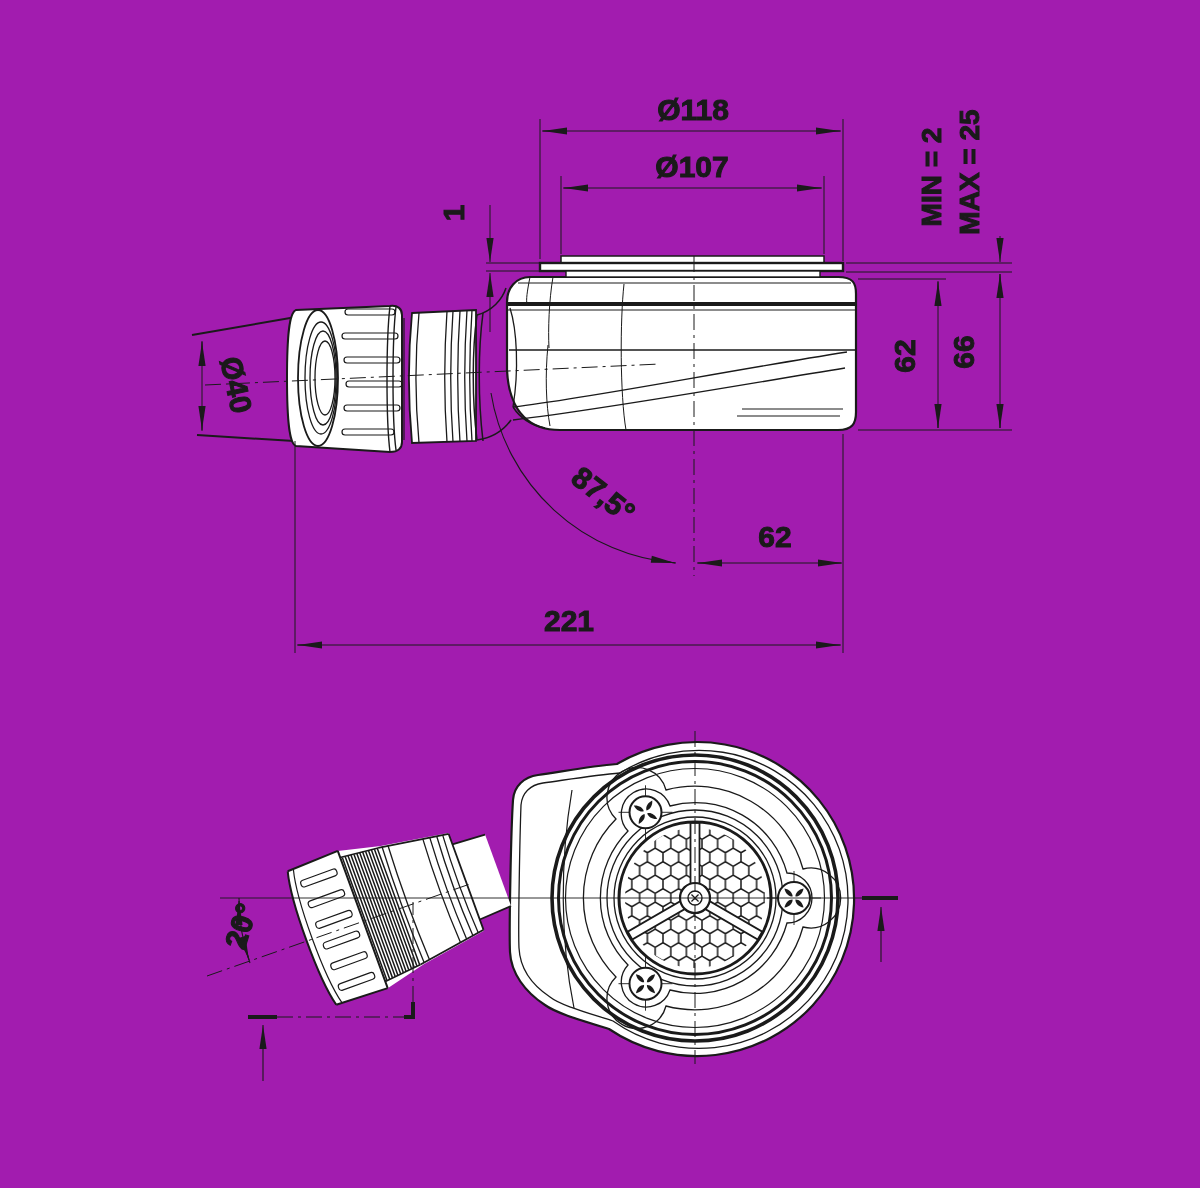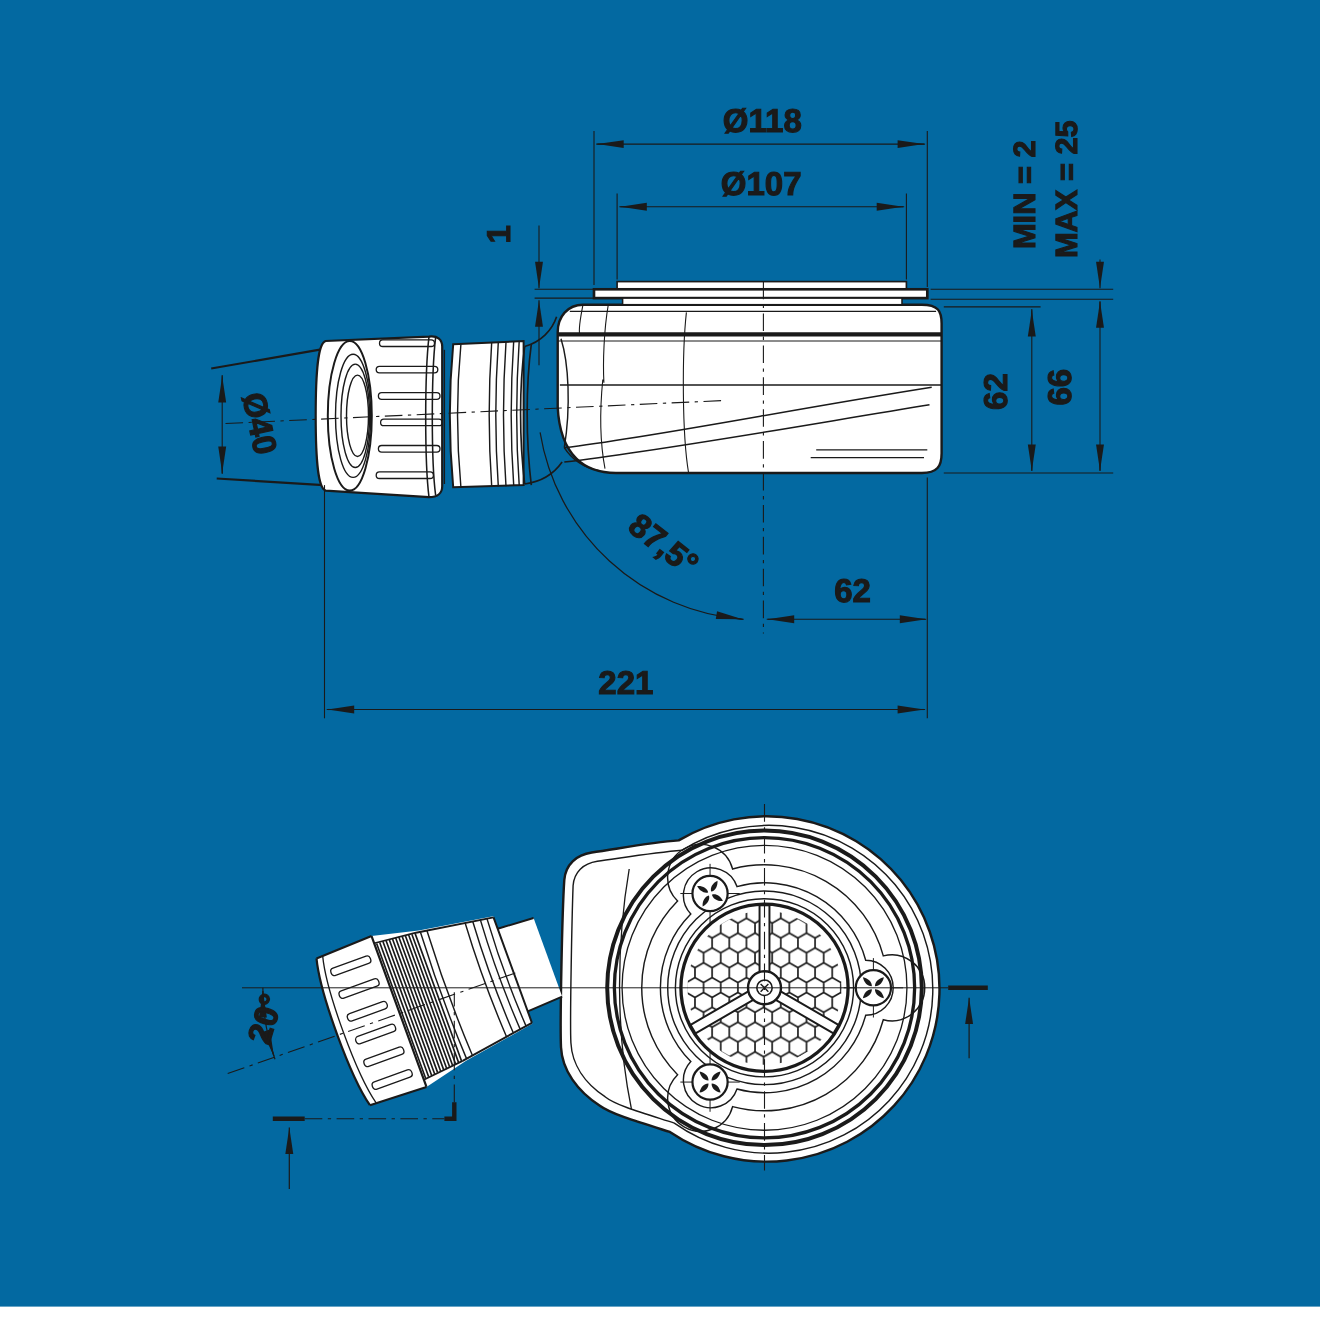--- a/index.html
+++ b/index.html
@@ -1,16 +1,16 @@
 <!DOCTYPE html>
 <html><head>
 <meta charset="utf-8">
 <style>
   html,body{margin:0;padding:0;background:#ffffff;}
-  .canvas{position:relative;width:1200px;height:1188px;background:#0369a1;overflow:hidden;
+  .canvas{position:relative;width:1200px;height:1188px;background:#a21caf;overflow:hidden;
           font-family:"Liberation Sans", sans-serif;}
   svg{position:absolute;left:0;top:0;}
   .dim-text{font-family:"Liberation Sans", sans-serif;font-weight:bold;font-size:30px;fill:#1a1a1a;}
   .dim-text-sm{font-family:"Liberation Sans", sans-serif;font-weight:bold;font-size:28px;fill:#1a1a1a;}
   .ol{stroke:#1a1a1a;fill:none;}
 </style>
 </head>
 <body>
 
 <div class="canvas">

